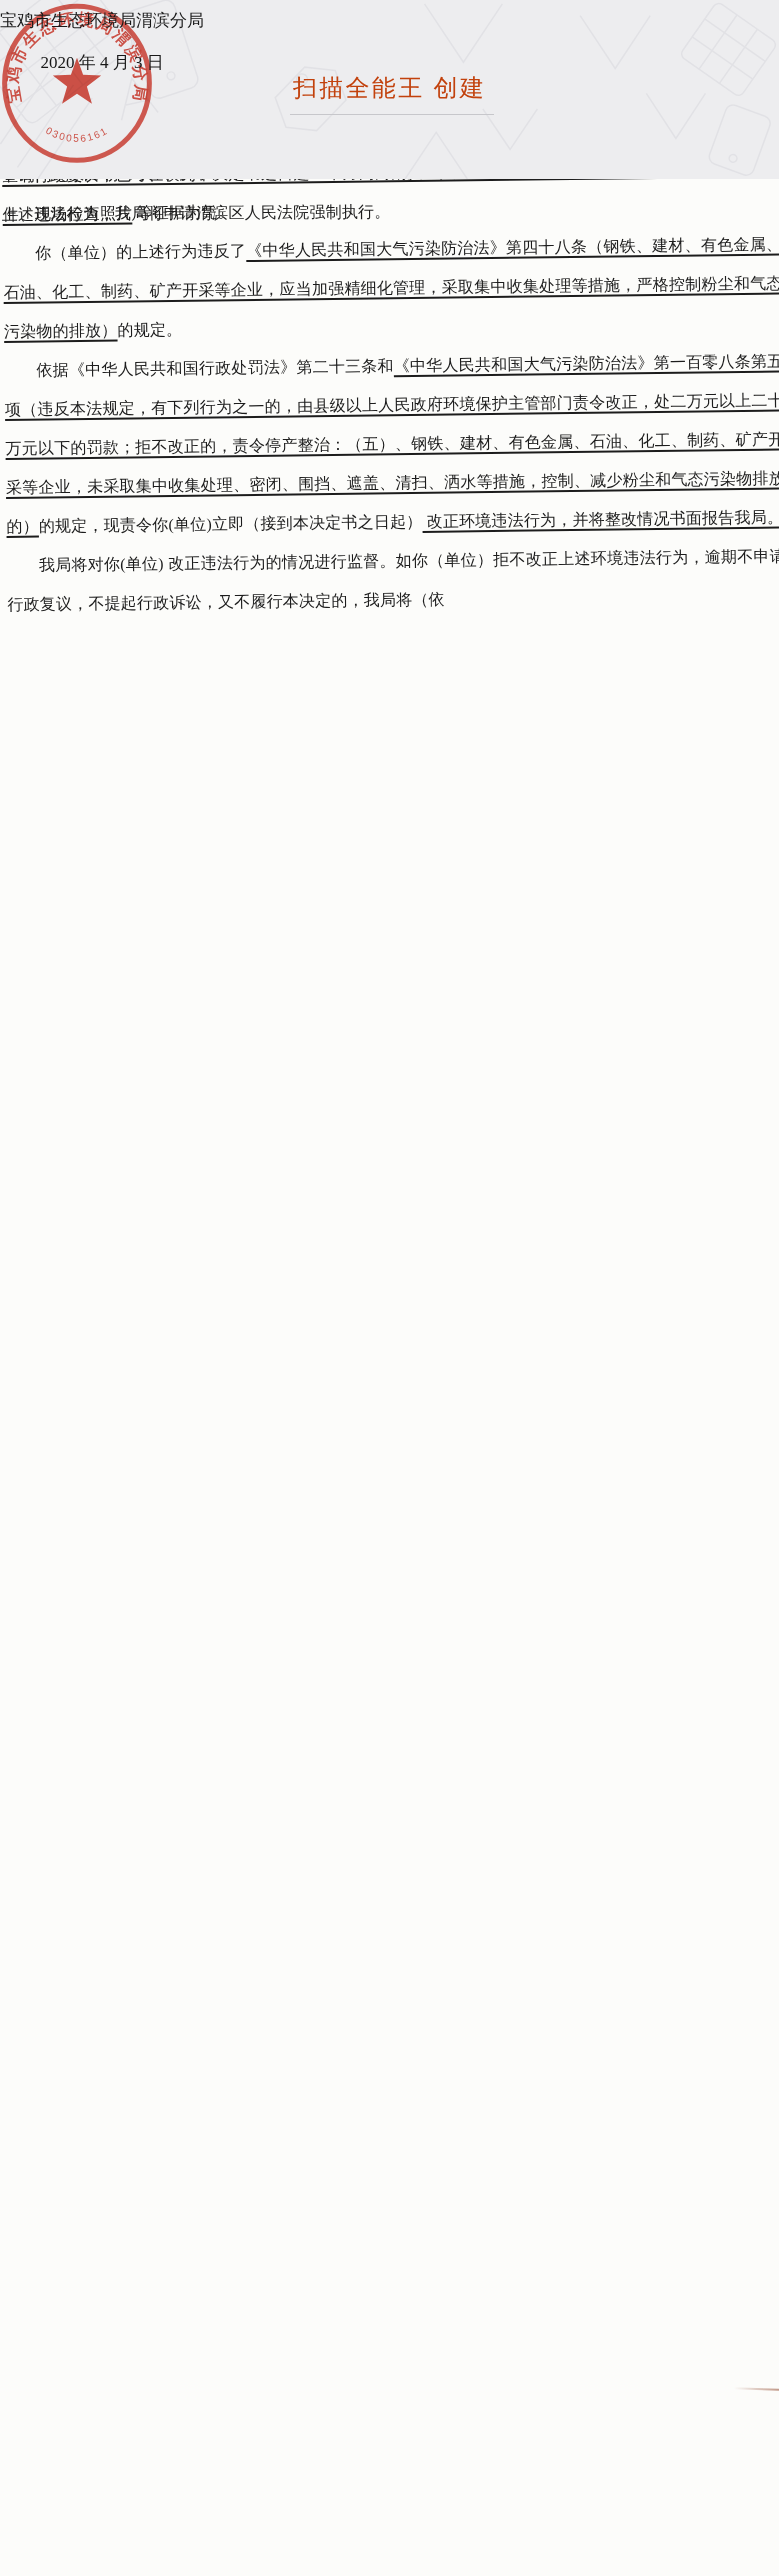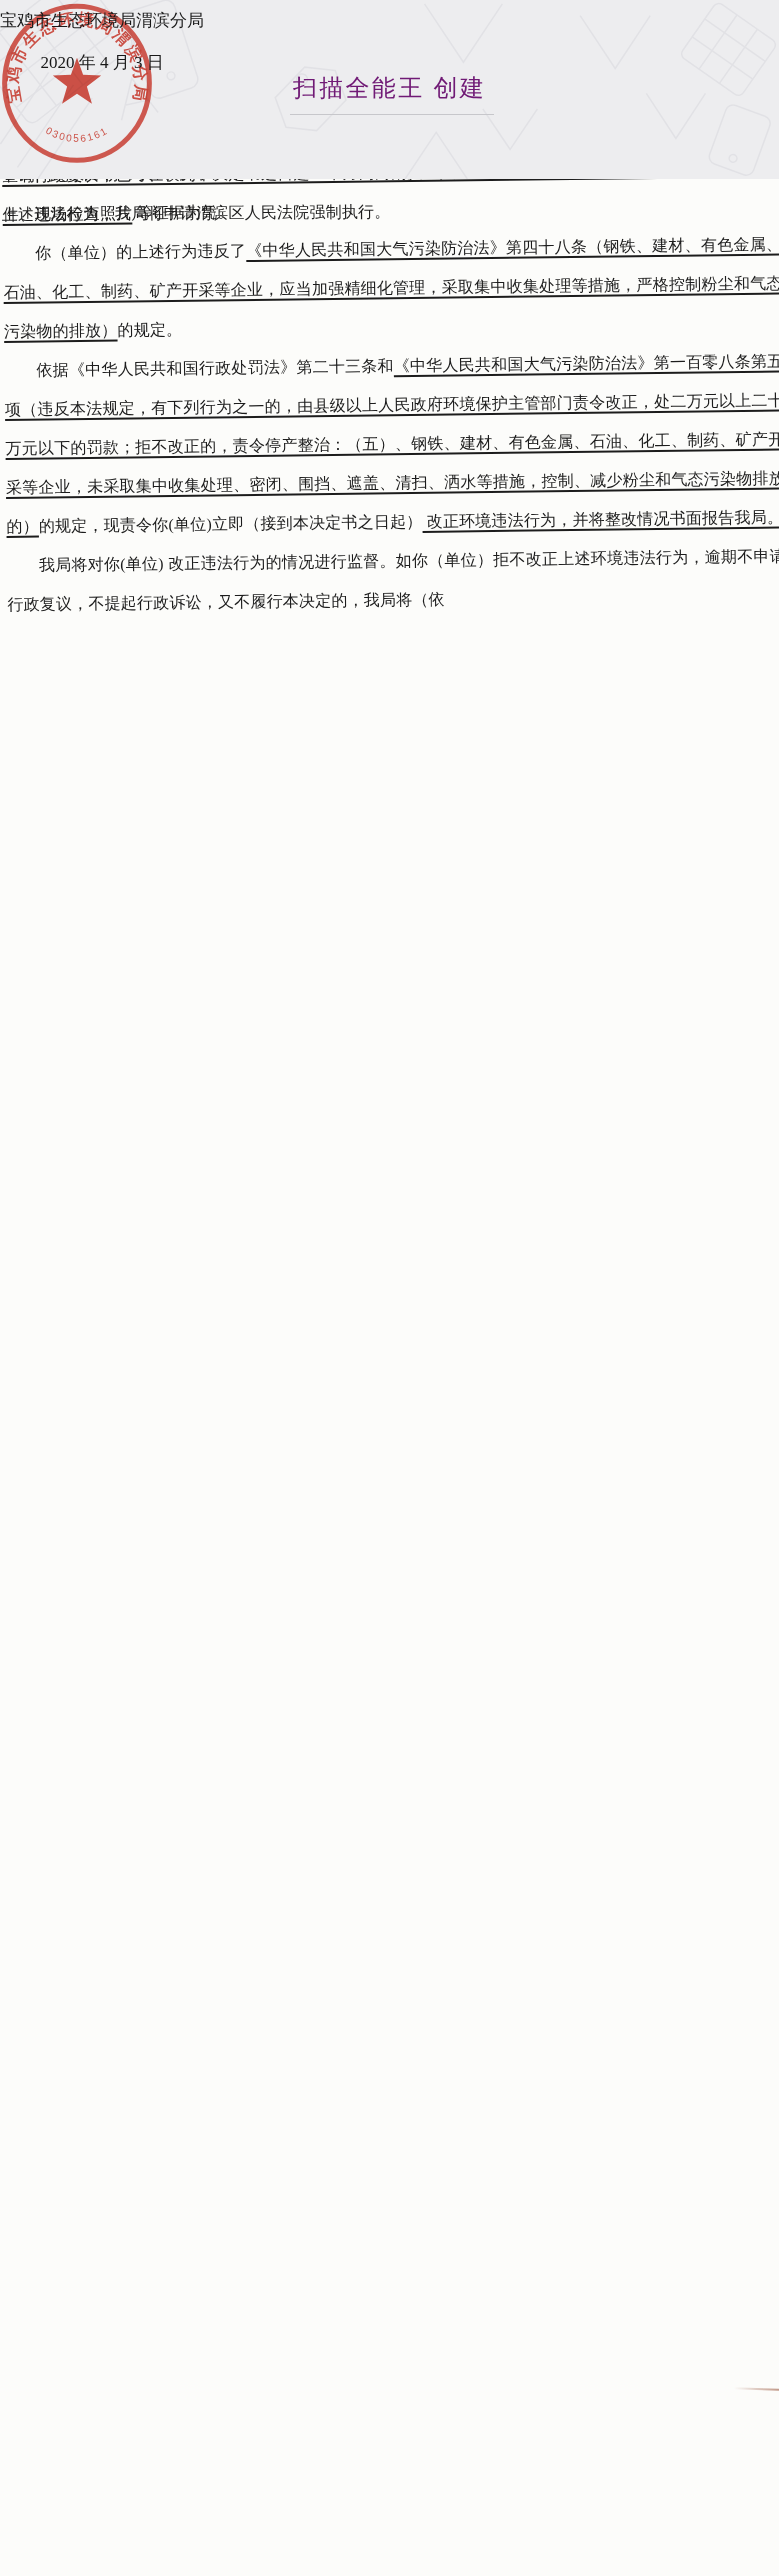--- a/index.html
+++ b/index.html
@@ -48,21 +48,21 @@
   
   .smudge{position:absolute;left:325;top:1500;}
   
   .sig{position:absolute;left:538;top:2368;width:268;text-align:center;font-size:17px;
        line-height:42px;color:#181818;z-index:3;}
   .stamp{position:absolute;left:563;top:2272;z-index:2;mix-blend-mode:multiply;opacity:0.93;}
   
   .band{position:absolute;left:0;top:3075;width:779px;height:179px;background:#ededef;}
   .band-art{position:absolute;left:0;top:0;opacity:0.55;}
   .band-text{position:absolute;left:0;top:72px;width:779px;text-align:center;
-             font-family:"Liberation Sans",sans-serif;font-size:24px;letter-spacing:2.3px;color:#701a75;}
+             font-family:"Liberation Sans",sans-serif;font-size:24px;letter-spacing:2.3px;color:#c2410c;}
   .band-rule{position:absolute;left:290px;top:114px;width:204px;height:0.8px;background:#c7c7cb;}
   .edgemark{position:absolute;right:0;top:2388px;width:45px;height:2.3px;
             background:linear-gradient(to left,#c29a8a,rgba(194,154,138,0));transform:rotate(2deg);}
 </style>
 </head>
 <body>
 
 <div class="canvas">
 
   <div class="pagenum p1">031</div>

